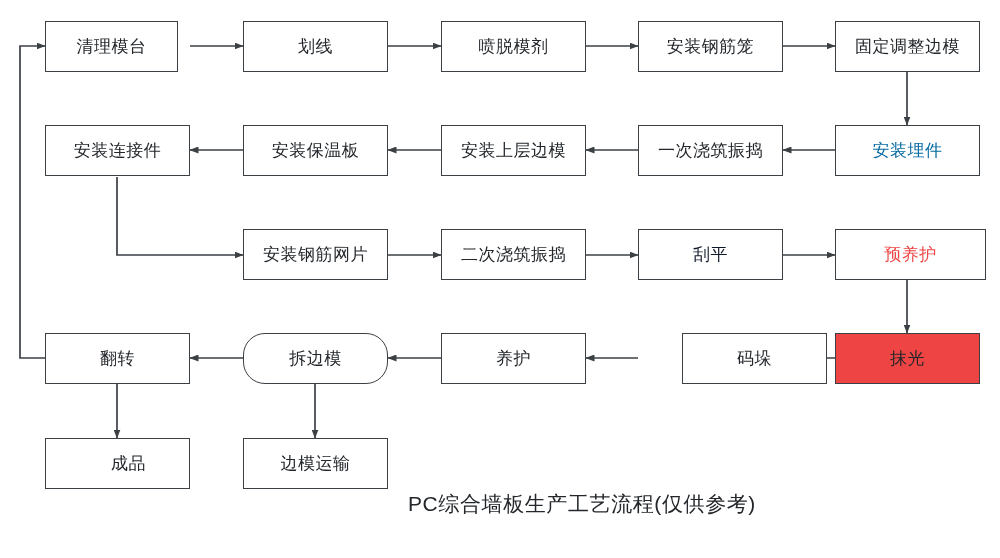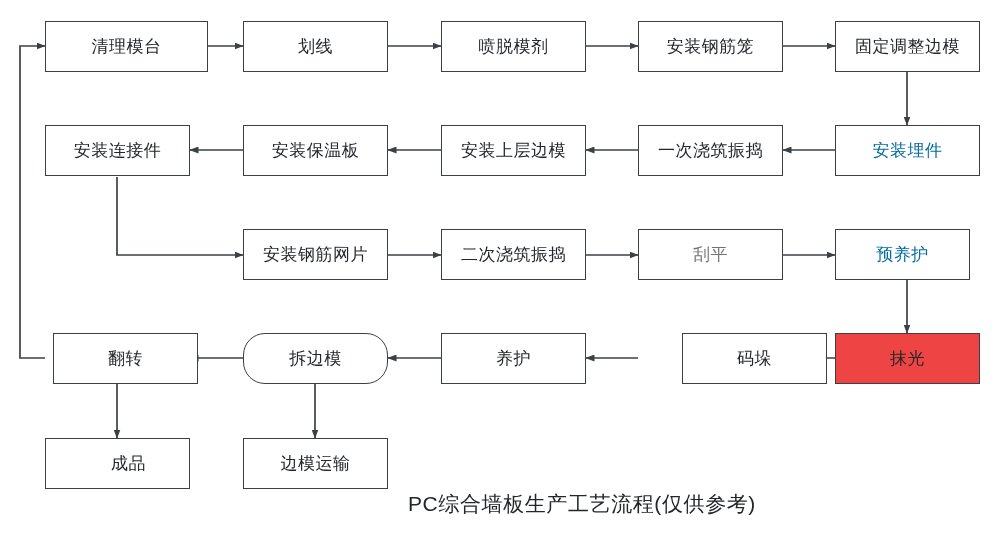--- a/index.html
+++ b/index.html
@@ -76,21 +76,21 @@
         <polyline points="638,358 586,358" fill="none" stroke="#3b4045" stroke-width="1.7" stroke-linejoin="miter" marker-end="url(#arrowhead)"></polyline>
         <polyline points="441,358 388,358" fill="none" stroke="#3b4045" stroke-width="1.7" stroke-linejoin="miter" marker-end="url(#arrowhead)"></polyline>
         <polyline points="243,358 190,358" fill="none" stroke="#3b4045" stroke-width="1.7" stroke-linejoin="miter" marker-end="url(#arrowhead)"></polyline>
         <polyline points="117,384 117,438" fill="none" stroke="#3b4045" stroke-width="1.7" stroke-linejoin="miter" marker-end="url(#arrowhead)"></polyline>
         <polyline points="315,384 315,438" fill="none" stroke="#3b4045" stroke-width="1.7" stroke-linejoin="miter" marker-end="url(#arrowhead)"></polyline>
         <polyline points="45,358 20,358 20,46 45,46" fill="none" stroke="#3b4045" stroke-width="1.7" stroke-linejoin="miter" marker-end="url(#arrowhead)"></polyline>
       </g>
   </svg>
 
   <div id="node-layer">
-      <div class="node" style="left: 45px; top: 21px; width: 163px; height: 51px; border-color: rgb(59, 64, 69); background: rgb(255, 255, 255); color: rgb(35, 39, 43);">
+      <div class="node" style="left: 45px; top: 21px; width: 133px; height: 51px; border-color: rgb(59, 64, 69); background: rgb(255, 255, 255); color: rgb(35, 39, 43);">
         <span>清理模台</span>
       </div>
       <div class="node" style="left: 243px; top: 21px; width: 145px; height: 51px; border-color: rgb(59, 64, 69); background: rgb(255, 255, 255); color: rgb(35, 39, 43);">
         <span>划线</span>
       </div>
       <div class="node" style="left: 441px; top: 21px; width: 145px; height: 51px; border-color: rgb(59, 64, 69); background: rgb(255, 255, 255); color: rgb(35, 39, 43);">
         <span>喷脱模剂</span>
       </div>
       <div class="node" style="left: 638px; top: 21px; width: 145px; height: 51px; border-color: rgb(59, 64, 69); background: rgb(255, 255, 255); color: rgb(35, 39, 43); text-align: center;">
         <span>安装钢筋笼</span>
@@ -112,39 +112,39 @@
       </div>
       <div class="node" style="left: 45px; top: 125px; width: 145px; height: 51px; border-color: rgb(59, 64, 69); background: rgb(255, 255, 255); color: rgb(35, 39, 43);">
         <span>安装连接件</span>
       </div>
       <div class="node" style="left: 243px; top: 229px; width: 145px; height: 51px; border-color: rgb(59, 64, 69); background: rgb(255, 255, 255); color: rgb(35, 39, 43);">
         <span>安装钢筋网片</span>
       </div>
       <div class="node" style="left: 441px; top: 229px; width: 145px; height: 51px; border-color: rgb(59, 64, 69); background: rgb(255, 255, 255); color: rgb(35, 39, 43);">
         <span>二次浇筑振捣</span>
       </div>
-      <div class="node" style="left: 638px; top: 229px; width: 145px; height: 51px; border-color: rgb(59, 64, 69); background: rgb(255, 255, 255); color: #737373;">
+      <div class="node" style="left: 638px; top: 229px; width: 145px; height: 51px; border-color: rgb(59, 64, 69); background: rgb(255, 255, 255); color: #0f172a;">
         <span>刮平</span>
       </div>
-      <div class="node" style="left: 835px; top: 229px; width: 135px; height: 51px; border-color: rgb(59, 64, 69); background: rgb(255, 255, 255); color: #0369a1;">
+      <div class="node" style="left: 835px; top: 229px; width: 151px; height: 51px; border-color: rgb(59, 64, 69); background: rgb(255, 255, 255); color: #ef4444;">
         <span>预养护</span>
       </div>
       <div class="node" style="left: 835px; top: 333px; width: 145px; height: 51px; border-color: rgb(59, 64, 69); background: #ef4444; color: rgb(35, 39, 43);">
         <span>抹光</span>
       </div>
       <div class="node" style="left: 638px; top: 333px; width: 145px; height: 51px; border-color: rgb(59, 64, 69); background: rgb(255, 255, 255); color: rgb(35, 39, 43); margin-left: 44px;">
         <span>码垛</span>
       </div>
       <div class="node" style="left: 441px; top: 333px; width: 145px; height: 51px; border-color: rgb(59, 64, 69); background: rgb(255, 255, 255); color: rgb(35, 39, 43);">
         <span>养护</span>
       </div>
       <div class="node" style="left: 243px; top: 333px; width: 145px; height: 51px; border-color: rgb(59, 64, 69); background: rgb(255, 255, 255); color: rgb(35, 39, 43); border-radius: 22px;">
         <span>拆边模</span>
       </div>
-      <div class="node" style="left: 53px; top: 333px; width: 145px; height: 51px; border-color: rgb(59, 64, 69); background: rgb(255, 255, 255); color: rgb(35, 39, 43);">
+      <div class="node" style="left: 45px; top: 333px; width: 145px; height: 51px; border-color: rgb(59, 64, 69); background: rgb(255, 255, 255); color: rgb(35, 39, 43);">
         <span>翻转</span>
       </div>
       <div class="node" style="left: 45px; top: 438px; width: 145px; height: 51px; border-color: rgb(59, 64, 69); background: rgb(255, 255, 255); color: rgb(35, 39, 43); padding-left: 22px;">
         <span>成品</span>
       </div>
       <div class="node" style="left: 243px; top: 438px; width: 145px; height: 51px; border-color: rgb(59, 64, 69); background: rgb(255, 255, 255); color: rgb(35, 39, 43);">
         <span>边模运输</span>
       </div>
     </div>
 

